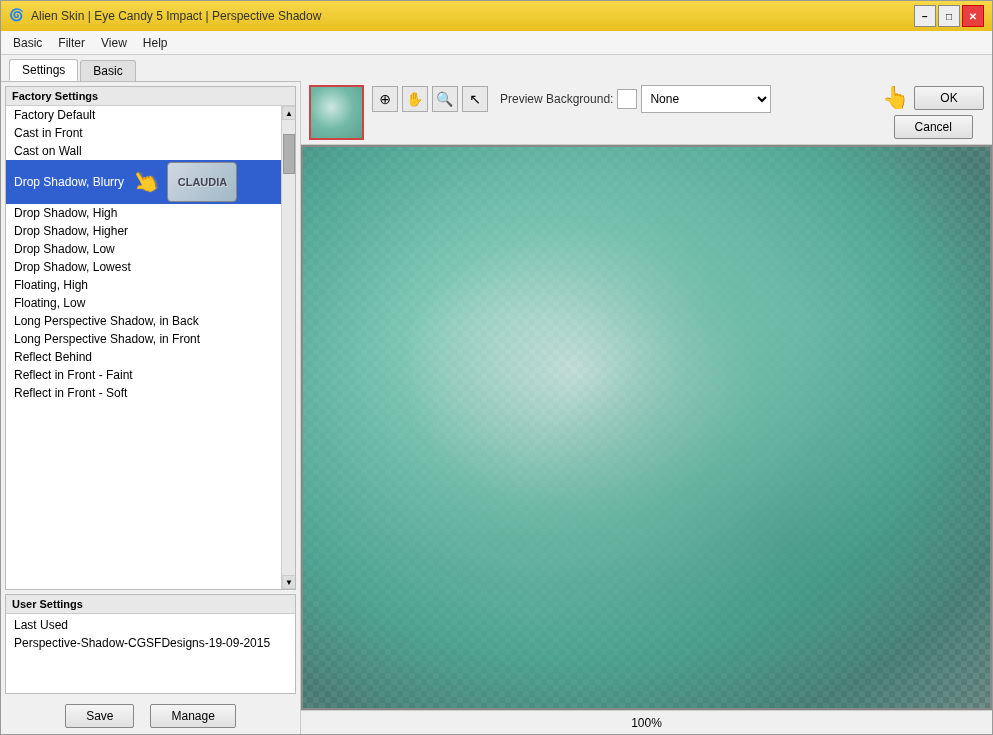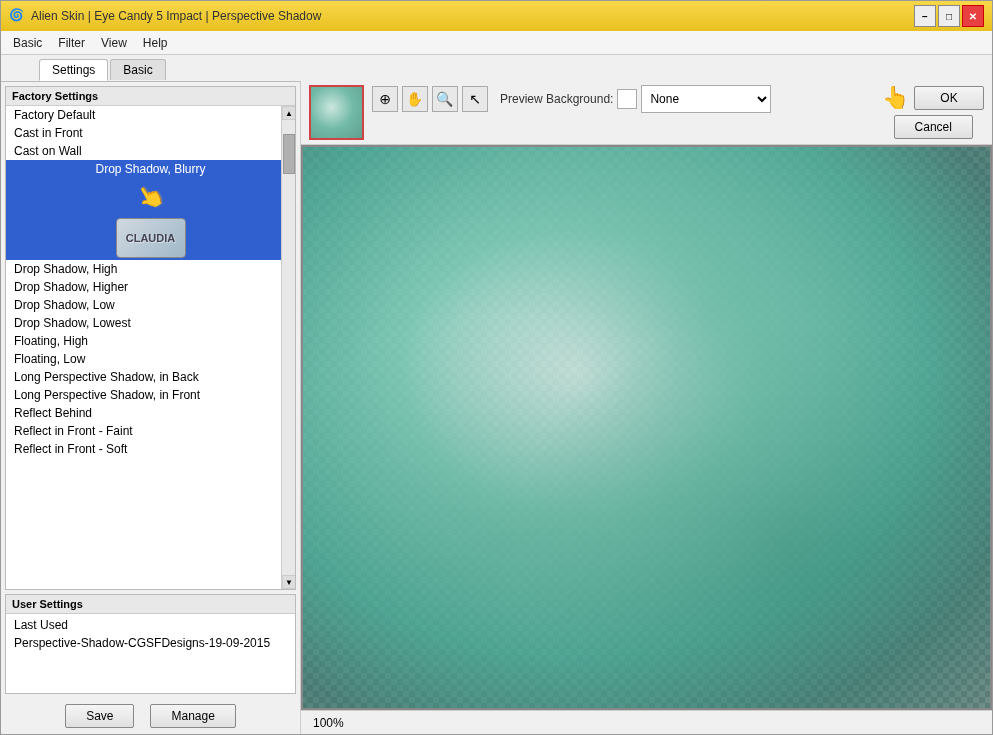--- a/index.html
+++ b/index.html
@@ -76,25 +76,24 @@
     }
     .main-area {
       display: flex;
       flex-direction: column;
       flex: 1;
       background: #f0f0f0;
       overflow: hidden;
     }
     .tabs-row {
       display: flex;
-      align-items: flex-start;
+      align-items: center;
       padding: 4px 8px 0 8px;
       background: #f0f0f0;
       flex-shrink: 0;
-      margin-left: 30px;
     }
     .tab {
       padding: 3px 12px;
       border: 1px solid #bbb;
       border-bottom: none;
       background: #e0e0e0;
       cursor: pointer;
       font-size: 12px;
       border-radius: 3px 3px 0 0;
       margin-right: 2px;
@@ -252,21 +251,21 @@
       border: 2px solid #888;
     }
     .status-bar {
       position: absolute;
       bottom: 0; left: 0; right: 0;
       height: 24px;
       background: #f0f0f0;
       border-top: 1px solid #ccc;
       display: flex;
       align-items: center;
-      justify-content: flex-start;
+      justify-content: center;
       padding: 0 12px;
       font-size: 12px;
     }
     .ok-btn {
       padding: 4px 20px;
       border: 1px solid #888;
       background: linear-gradient(to bottom, #f5f5f5, #e0e0e0);
       cursor: pointer;
       font-size: 12px;
       min-width: 70px;
@@ -299,21 +298,20 @@
       justify-content: center;
       font-size: 11px;
       font-weight: bold;
       color: #445;
       text-shadow: 1px 1px 1px rgba(255,255,255,0.5);
     }
     .selected-row-extra {
       display: flex;
       align-items: center;
       gap: 8px;
-      flex-direction: column;
     }
     .scrollbar-track {
       width: 14px;
       background: #e8e8e8;
       border-left: 1px solid #ccc;
       position: absolute;
       right: 0;
       top: 0;
       bottom: 0;
       display: flex;

